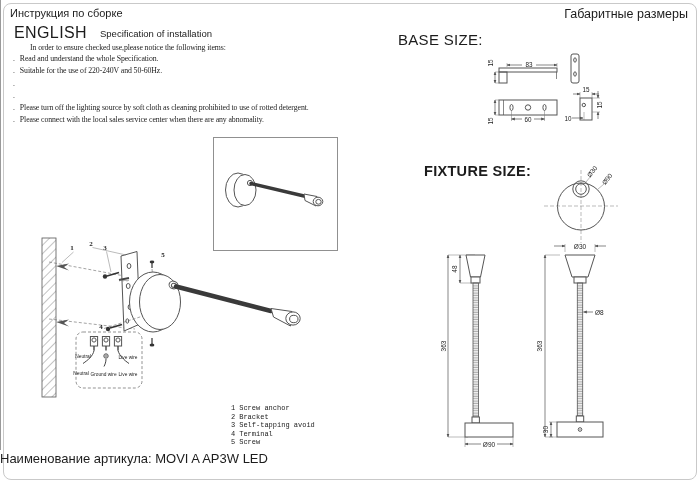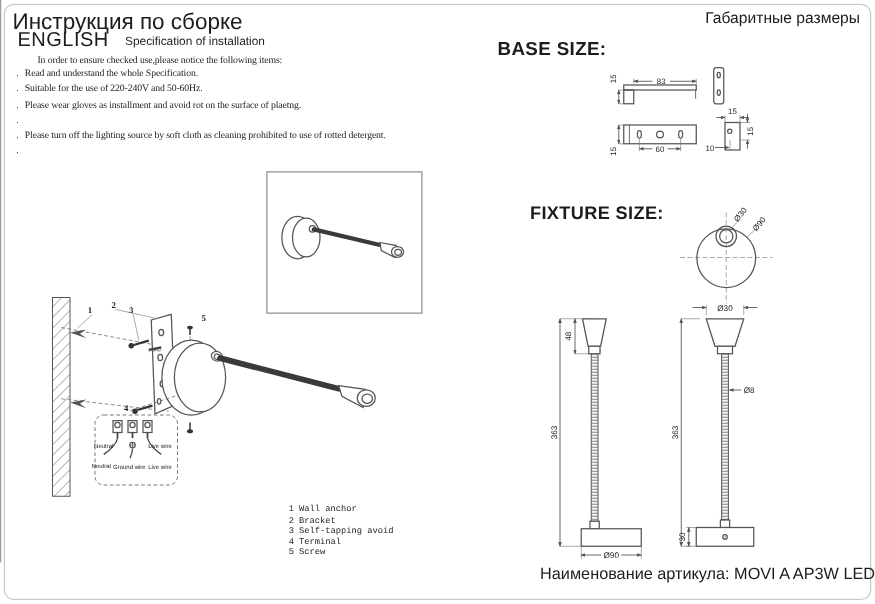--- a/index.html
+++ b/index.html
@@ -1,34 +1,34 @@
 <!DOCTYPE html>
 <html><head>
 <meta charset="utf-8">
 <style>
   *{margin:0;padding:0;box-sizing:border-box}
   html,body{width:700px;height:483px;background:#fff;overflow:hidden}
   body{position:relative;font-family:"Liberation Sans",sans-serif;color:#1c1c1c}
   .abs{position:absolute}
   .page-border{position:absolute;inset:3px;border:1.5px solid #c9c9c9;border-radius:8px;pointer-events:none}
-  .title-left{left:10px;top:7px;font-size:18px}
+  .title-left{left:10px;top:7px;font-size:11px}
   .title-right{right:12px;top:7px;font-size:12.5px}
   .english{left:14px;top:24px;font-size:16px;letter-spacing:.4px}
   .spec-sub{left:100px;top:28px;font-family:Liberation Sans, sans-serif;font-size:9.5px}
   .intro{left:30px;top:43px}
   .serif-s{font-family:"Liberation Serif",serif;font-size:7.8px;letter-spacing:-.1px;white-space:nowrap}
   .items{left:13px;top:54px;display:flex;flex-direction:column}
   .item{display:flex;gap:5px;height:12.3px;align-items:flex-start}
   .divider-v{left:351px;top:5px;width:1px;height:450px;background:#9a9a9a}
   .inset-box{left:213px;top:137px;width:125px;height:114px;border:1px solid #909090;background:#fff}
   .parts{left:231px;top:404px;display:flex;flex-direction:column;font-family:"Liberation Mono",monospace;font-size:7px;line-height:8.6px;white-space:nowrap}
   .part-row{display:flex;gap:4px}
-  .h-base{left:398px;top:31px;font-size:15px;font-weight:700;letter-spacing:.3px}
+  .h-base{left:398px;top:31px;font-size:15px;font-weight:400;letter-spacing:.3px}
   .h-fixture{left:424px;top:163px;font-size:14.5px;font-weight:700;letter-spacing:.3px}
-  .footer{left:0;right:0;top:451px;text-align:right;font-size:13px}
+  .footer{left:0;right:0;top:451px;text-align:left;font-size:13px}
   svg{position:absolute;overflow:visible}
   svg text{font-family:"Liberation Sans",sans-serif;fill:#222;stroke:none}
   .dim{font-size:6.5px}
   .dim-s{font-size:6.3px}
   .ol{stroke:#555;stroke-width:1;fill:#fff}
   .oln{stroke:#555;stroke-width:1;fill:none}
   .dl{stroke:#555;stroke-width:.7;fill:none}
   .thin{stroke:#777;stroke-width:.5;fill:none}
   .dash{stroke:#666;stroke-width:.6;fill:none;stroke-dasharray:3,2}
   .cdash{stroke:#777;stroke-width:.5;fill:none;stroke-dasharray:4,2}
@@ -53,31 +53,31 @@
   <div class="item">
       <span class="serif-s">.</span>
       <span class="serif-s">Read and understand the whole Specification.</span>
     </div>
   <div class="item">
       <span class="serif-s">.</span>
       <span class="serif-s">Suitable for the use of 220-240V and 50-60Hz.</span>
     </div>
   <div class="item">
       <span class="serif-s">.</span>
-      <span class="serif-s">Please wear gloves as installment and avoid rot on the surface of plaetng.</span>
     </div>
   <div class="item">
       <span class="serif-s">.</span>
     </div>
   <div class="item">
       <span class="serif-s">.</span>
       <span class="serif-s">Please turn off the lighting source by soft cloth as cleaning prohibited to use of rotted detergent.</span>
     </div>
   <div class="item">
       <span class="serif-s">.</span>
+      <span class="serif-s">Please connect with the local sales service center when there are any abnomality.</span>
     </div>
 </div>
 
 <div class="abs inset-box">
   <svg width="125" height="114" viewBox="0 0 125 114" style="position:static">
     <ellipse class="ol" cx="24" cy="52" rx="12.5" ry="17"></ellipse>
     <ellipse class="ol" cx="31" cy="52" rx="11" ry="15.5"></ellipse>
     <circle class="ol" cx="36" cy="45" r="2.6"></circle>
     <path d="M37,45.5 L90,58" stroke="#3a3a3a" stroke-width="3.4" stroke-linecap="round" fill="none"></path>
     <path class="ol" d="M90,56 L103,58.5 L102,68 L91,62.5 Z"></path>
@@ -186,21 +186,21 @@
     <text class="tl" x="93" y="123.5" text-anchor="middle">Live wire</text>
     <text class="tl" x="46" y="139.5" text-anchor="middle">Neutral</text>
     <text class="tl" x="68.5" y="140.5" text-anchor="middle">Ground wire</text>
     <text class="tl" x="93" y="140.5" text-anchor="middle">Live wire</text>
   </g>
 </svg>
 
 <div class="abs parts">
   <div class="part-row">
       <span>1</span>
-      <span>Wall anchor</span>
+      <span>Screw anchor</span>
     </div>
   <div class="part-row">
       <span>2</span>
       <span>Bracket</span>
     </div>
   <div class="part-row">
       <span>3</span>
       <span>Self-tapping avoid</span>
     </div>
   <div class="part-row">

